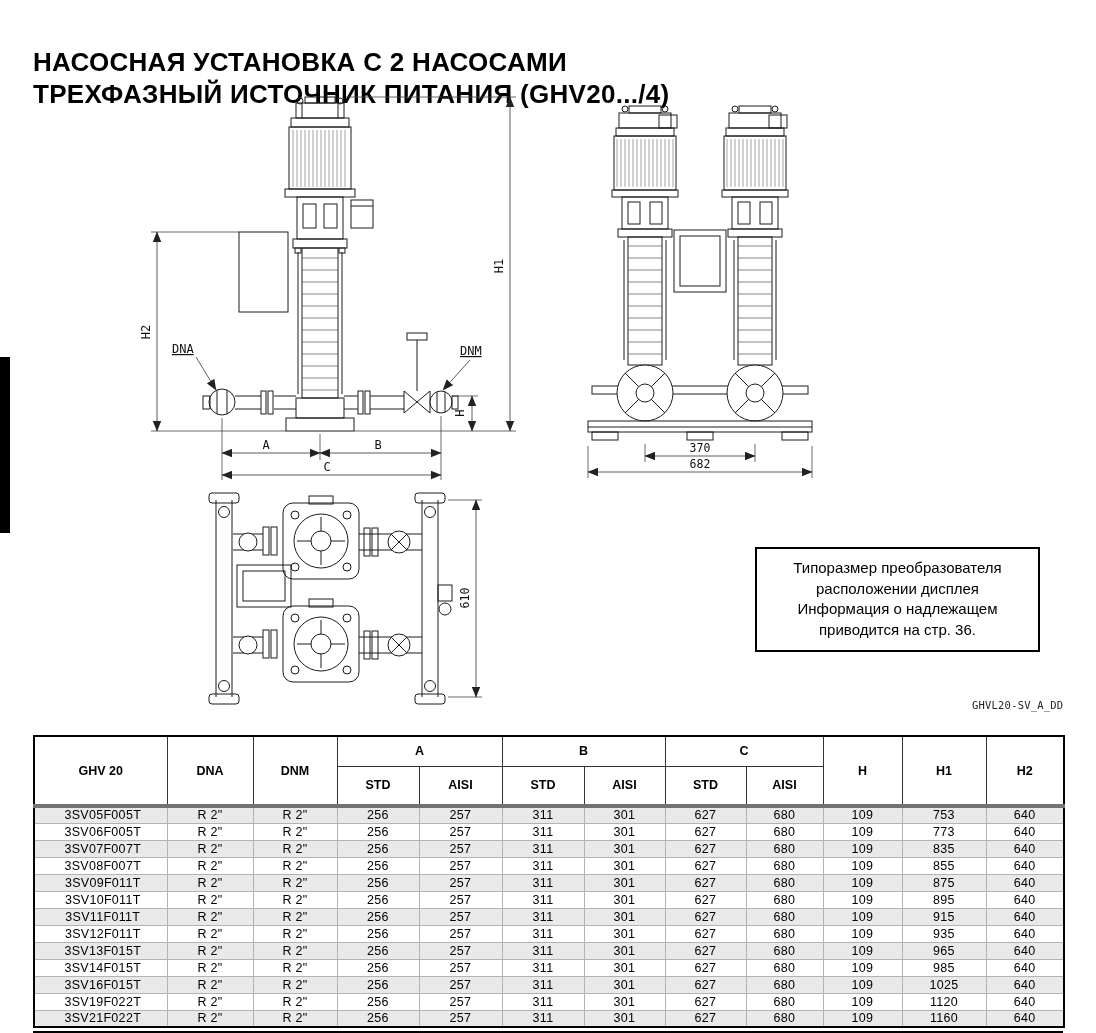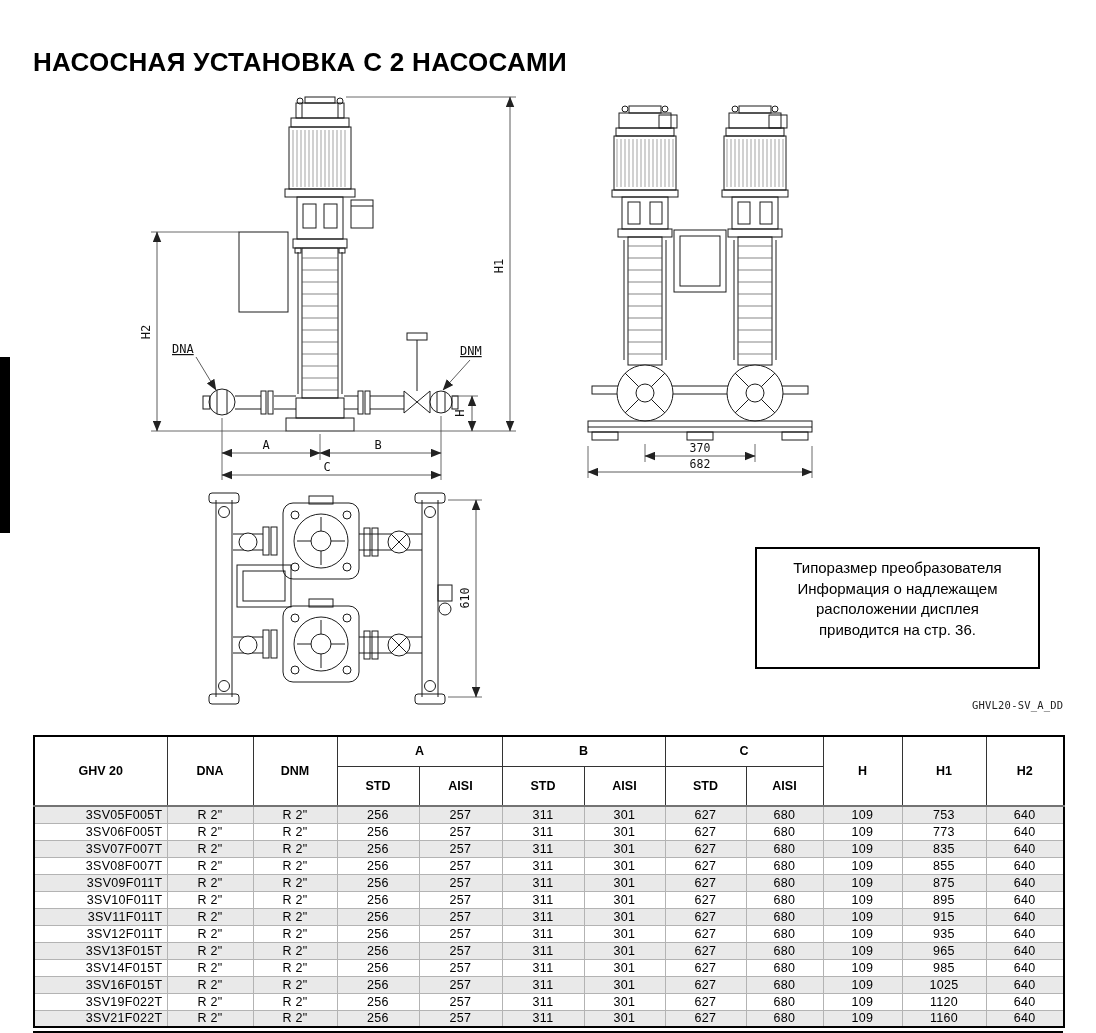--- a/index.html
+++ b/index.html
@@ -9,48 +9,49 @@
 
   .title { position:absolute; left:33px; top:22px; font-size:26px; font-weight:bold;
            line-height:1.24; letter-spacing:0.3px;margin-top:24px; }
 
   .black-tab { position:absolute; left:0; top:357px; width:10px; height:176px; background:#000; }
 
   .drawing-svg { position:absolute; left:0; top:0; }
   svg text { font-family:"DejaVu Sans Mono", monospace; font-size:12px; fill:#111; stroke:none; }
   svg text.dimnum { font-size:11.5px; }
 
-  .note-box { position:absolute; left:755px; top:547px; width:285px; height:122px;
+  .note-box { position:absolute; left:755px; top:547px; width:285px; height:105px;
               border:2px solid #000; padding:9px 8px; font-size:15px; line-height:1.38;
               text-align:center; background:#fff; }
   .caption { position:absolute; left:972px; top:699px; font-size:10.5px; letter-spacing:0.2px;
              font-family:"DejaVu Sans Mono", monospace; color:#222; }
 
   .table-wrap { position:absolute; left:33px; top:735px; width:1030px;
                 border-bottom:4px solid #000; padding-bottom:3px; }
   table { width:1030px; table-layout:fixed; border-collapse:collapse; border:2px solid #000;
           font-size:12.5px; }
   thead th { border:1px solid #333; font-weight:bold; background:#fff; text-align:center;
              vertical-align:middle; padding:2px 3px; }
   thead tr.hrow1 th { height:30px; }
   thead tr.hrow2 th { height:40px; }
-  thead tr:last-child th, thead th[rowspan] { border-bottom:2px solid #737373; }
+  thead tr:last-child th, thead th[rowspan] { border-bottom:4px solid #737373; }
   tbody td { border:1px solid #b3b3b3; text-align:center; vertical-align:middle;
              height:17px; padding:0 4px; letter-spacing:0.3px; }
-  tbody td.model { text-align:right; padding-left:8px; }
+  tbody td.model { text-align:center; padding-left:8px; }
   tr.shaded { background:#e9e9e9; }
   tr.plain  { background:#ffffff;border-radius:6px; }
 </style>
 </head>
 <body>
 
 <div class="page">
 
   <div class="title">
     <div>НАСОСНАЯ УСТАНОВКА С 2 НАСОСАМИ</div>
+    <div>ТРЕХФАЗНЫЙ ИСТОЧНИК ПИТАНИЯ (GHV20.../4)</div>
   </div>
 
   <div class="black-tab"></div>
 
   <svg class="drawing-svg" width="1096" height="730" viewBox="0 0 1096 730">
     <defs>
       <marker id="arr" viewBox="0 0 10 8" refX="9.5" refY="4" markerWidth="11" markerHeight="9" orient="auto-start-reverse" markerUnits="userSpaceOnUse">
         <path d="M0,0 L10,4 L0,8 Z" fill="#222"></path>
       </marker>
 
@@ -217,22 +218,22 @@
 
     <g stroke="#444" stroke-width="0.8" fill="none">
       <path d="M448,500H482M448,697H482"></path>
       <line x1="476" y1="500" x2="476" y2="697" stroke="#333" marker-start="url(#arr)" marker-end="url(#arr)"></line>
       <text class="dimnum" transform="rotate(-90 469 598)" x="469" y="598" text-anchor="middle">610</text>
     </g>
   </svg>
 
   <div class="note-box">
     <div>Типоразмер преобразователя</div>
+    <div>расположении дисплея</div>
     <div>Информация о надлежащем</div>
-    <div>расположении дисплея</div>
     <div>приводится на стр. 36.</div>
   </div>
 
   <div class="caption">GHVL20-SV_A_DD</div>
 
   <div class="table-wrap">
     <table>
       <colgroup>
         <col style="width:133px">
           <col style="width:86px">

